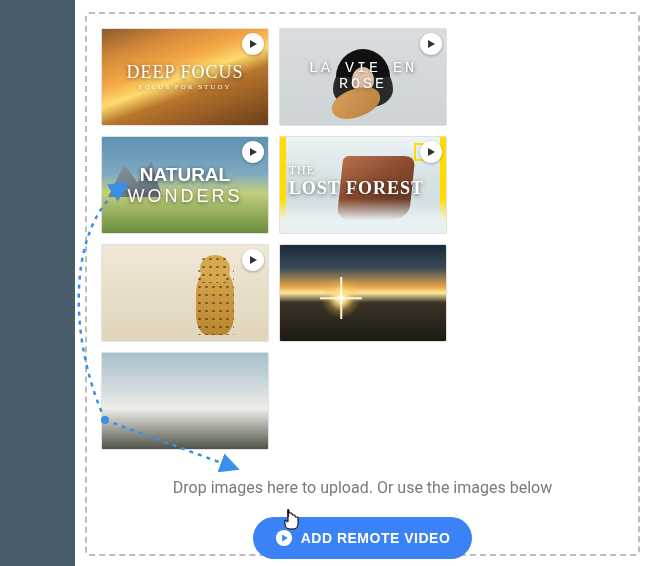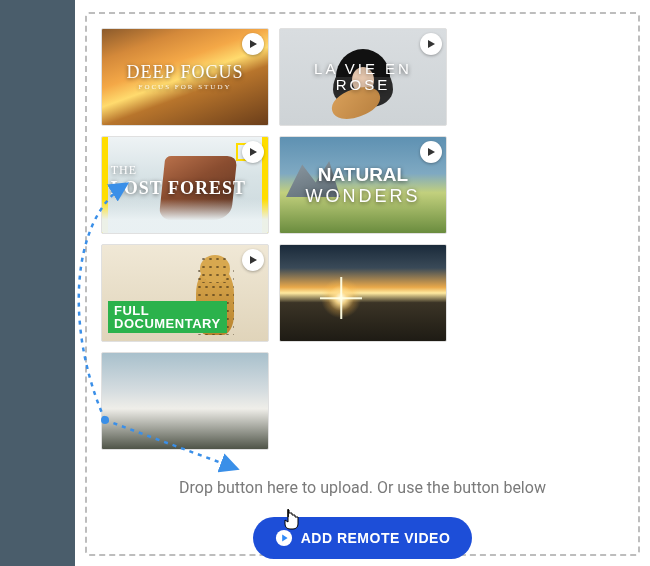--- a/index.html
+++ b/index.html
@@ -18,21 +18,21 @@
 .subtitle-text { font-size: 7px; letter-spacing: 2px; margin-top: 2px; opacity: 0.9; }
 .title-stack { display: flex; flex-direction: column; align-items: flex-start; }
 .title-small { font-size: 12px; font-weight: 400; letter-spacing: 1px; }
 .title-big { font-size: 18px; font-weight: 700; letter-spacing: 1px; }
 .stripe-left { position: absolute; left: 0; top: 0; bottom: 0; width: 6px; background: #ffdd00; }
 .stripe-right { position: absolute; right: 0; top: 0; bottom: 0; width: 6px; background: #ffdd00; }
 .natgeo-logo { position: absolute; top: 6px; right: 18px; width: 14px; height: 18px; border: 2px solid #ffdd00; }
 .bottom { margin-top: auto; text-align: center; padding-top: 28px; }
 .hint { color: #7a7a7a; font-size: 16px; margin-bottom: 20px; }
 .btns { display: flex; gap: 14px; justify-content: center; }
-.btn { background: #1d4ed8; color: #fff; border: none; border-radius: 24px; padding: 12px 22px; font-size: 14px; font-weight: 700; letter-spacing: 0.5px; display: flex; align-items: center; gap: 8px; cursor: pointer; text-transform: uppercase; }
+.btn { background: #3b82f6; color: #fff; border: none; border-radius: 24px; padding: 12px 22px; font-size: 14px; font-weight: 700; letter-spacing: 0.5px; display: flex; align-items: center; gap: 8px; cursor: pointer; text-transform: uppercase; }
 .btn-icon { display: inline-flex; width: 18px; height: 18px; }
 .cursor { position: absolute; left: 280px; top: 508px; z-index: 100; }
 .annotation-svg { position: absolute; left: 0; top: 0; pointer-events: none; z-index: 50; }
 
 .sc-autumn { background: linear-gradient(160deg, #8b5a2b 0%, #d4893a 20%, #f4a847 38%, #ffdb6e 50%, #b8752c 62%, #6b3e1a 100%); }
 .sc-vie { background: linear-gradient(180deg, #d9dde0 0%, #ced3d6 100%); }
 .woman { position: absolute; left: 50%; top: 50%; width: 80px; height: 80px; transform: translate(-50%,-45%); }
 .hat { position: absolute; left: 50%; top: 8px; width: 54px; height: 28px; background: #111; border-radius: 50% 50% 0 0 / 100% 100% 0 0; transform: translateX(-50%); }
 .hair { position: absolute; left: 50%; top: 20px; width: 60px; height: 46px; background: #2a2a2a; border-radius: 30px 30px 40% 40%; transform: translateX(-50%); }
 .face { position: absolute; left: 50%; top: 26px; width: 22px; height: 26px; background: #e8c9b0; border-radius: 50%; transform: translateX(-50%); }
@@ -47,21 +47,21 @@
 .cheetah-head { position: absolute; right: 38px; top: 10px; width: 30px; height: 28px; background: #d8a84f; border-radius: 50%; }
 .cheetah-spots { position: absolute; inset: 0; background-image: radial-gradient(#3a2a12 1px, transparent 1.3px); background-size: 7px 8px; opacity: 0.6; }
 .fulldoc { position: absolute; left: 6px; bottom: 8px; background: #2bb24c; color: #fff; font-family: Arial, sans-serif; font-size: 13px; font-weight: 700; padding: 3px 6px; line-height: 1; letter-spacing: 0.5px; }
 .sc-sun { background: linear-gradient(180deg, #1a2a3a 0%, #3a4a58 24%, #e8a84a 44%, #ffeaa0 50%, #3b3426 60%, #1e1b14 100%); }
 .sun-flare { position: absolute; left: 38px; top: 30px; width: 46px; height: 46px; background: radial-gradient(circle, rgba(255,255,240,1) 0%, rgba(255,220,140,0.9) 18%, rgba(255,190,80,0.3) 40%, transparent 62%); border-radius: 50%; }
 .star { position: absolute; left: 56px; top: 48px; width: 10px; height: 10px; }
 .star::before, .star::after { content:""; position:absolute; background: rgba(255,255,230,0.95); }
 .star::before { left:50%; top:-16px; width:1.5px; height:42px; transform:translateX(-50%); }
 .star::after { top:50%; left:-16px; height:1.5px; width:42px; transform:translateY(-50%); }
 .sc-cloud { background: linear-gradient(180deg, #a8c0cc 0%, #d6dde0 40%, #efeee9 58%, #4f5448 100%); }
-.vie-title { font-family: Liberation Sans, sans-serif; letter-spacing: 3px; font-size: 15px; text-align: center; }
+.vie-title { font-family: Liberation Mono, monospace; letter-spacing: 3px; font-size: 15px; text-align: center; }
 .nat-title .title-stack span:first-child { font-weight: 700; }
 .nat-title .title-stack span:last-child { font-weight: 300; letter-spacing: 3px; }
 </style>
 </head>
 <body>
 
 <div class="root">
 
   <div class="sidebar"></div>
 
@@ -96,68 +96,66 @@
             <div class="title-text vie-title">LA VIE EN ROSE</div>
           </div>
           <div class="play-badge">
             <svg viewBox="0 0 10 10">
                 <path d="M2 1 L9 5 L2 9 Z" fill="#333"></path>
               </svg>
           </div>
         </div>
 
         <div class="thumb">
+          <div class="thumb-scene sc-natural">
+            <div class="mtn"></div>
+          </div>
+          <div class="title-overlay nat-title">
+            <div class="title-stack" style="align-items:center;">
+              <span style="font-family:Arial,sans-serif;font-size:19px;">NATURAL</span>
+              <span style="font-family:Arial,sans-serif;font-size:18px;">WONDERS</span>
+            </div>
+          </div>
+          <div class="play-badge">
+            <svg viewBox="0 0 10 10">
+                <path d="M2 1 L9 5 L2 9 Z" fill="#333"></path>
+              </svg>
+          </div>
+        </div>
+
+        <div class="thumb">
           <div class="thumb-scene sc-forest">
             <div class="stripe-left"></div>
               <div class="stripe-right"></div>
             <div class="rock"></div>
               <div class="fog"></div>
             <div class="natgeo-logo"></div>
           </div>
           <div class="title-overlay" style="align-items:flex-end; padding-right:22px; justify-content:flex-start; padding-top:26px;">
             <div class="title-stack" style="align-items:flex-start;">
               <span class="title-small">THE</span>
               <span class="title-big">LOST FOREST</span>
-            </div>
-          </div>
-          <div class="play-badge">
-            <svg viewBox="0 0 10 10">
-                <path d="M2 1 L9 5 L2 9 Z" fill="#333"></path>
-              </svg>
-          </div>
-        </div>
-
-        <div class="thumb">
-          <div class="thumb-scene sc-natural">
-            <div class="mtn"></div>
-          </div>
-          <div class="title-overlay nat-title">
-            <div class="title-stack" style="align-items:center;">
-              <span style="font-family:Arial,sans-serif;font-size:19px;">NATURAL</span>
-              <span style="font-family:Arial,sans-serif;font-size:18px;">WONDERS</span>
             </div>
           </div>
           <div class="play-badge">
             <svg viewBox="0 0 10 10">
                 <path d="M2 1 L9 5 L2 9 Z" fill="#333"></path>
               </svg>
           </div>
         </div>
 
         <div class="thumb">
           <div class="thumb-scene sc-doc">
             <div class="cheetah-body">
                 <div class="cheetah-spots"></div>
               </div>
             <div class="cheetah-head">
                 <div class="cheetah-spots"></div>
               </div>
           </div>
-          <div class="fulldoc" style="white-space:pre-line;">FULL
-DOCUMENTARY</div>
           <div class="play-badge">
             <svg viewBox="0 0 10 10">
                 <path d="M2 1 L9 5 L2 9 Z" fill="#333"></path>
               </svg>
           </div>
         </div>
 
         <div class="thumb">
           <div class="thumb-scene sc-sun">
             <div class="sun-flare"></div>
@@ -165,21 +163,21 @@
           </div>
         </div>
 
         <div class="thumb">
           <div class="thumb-scene sc-cloud"></div>
         </div>
 
       </div>
 
       <div class="bottom">
-        <div class="hint">Drop button here to upload. Or use the button below</div>
+        <div class="hint">Drop images here to upload. Or use the images below</div>
         <div class="btns">
           <button class="btn">
             <span class="btn-icon">
               <svg viewBox="0 0 20 20">
                   <circle cx="10" cy="10" r="9" fill="#fff"></circle>
                   <path d="M8 6 L14 10 L8 14 Z" fill="#2e8af7"></path>
                 </svg>
             </span>
             <span>ADD REMOTE VIDEO</span>
           </button>

